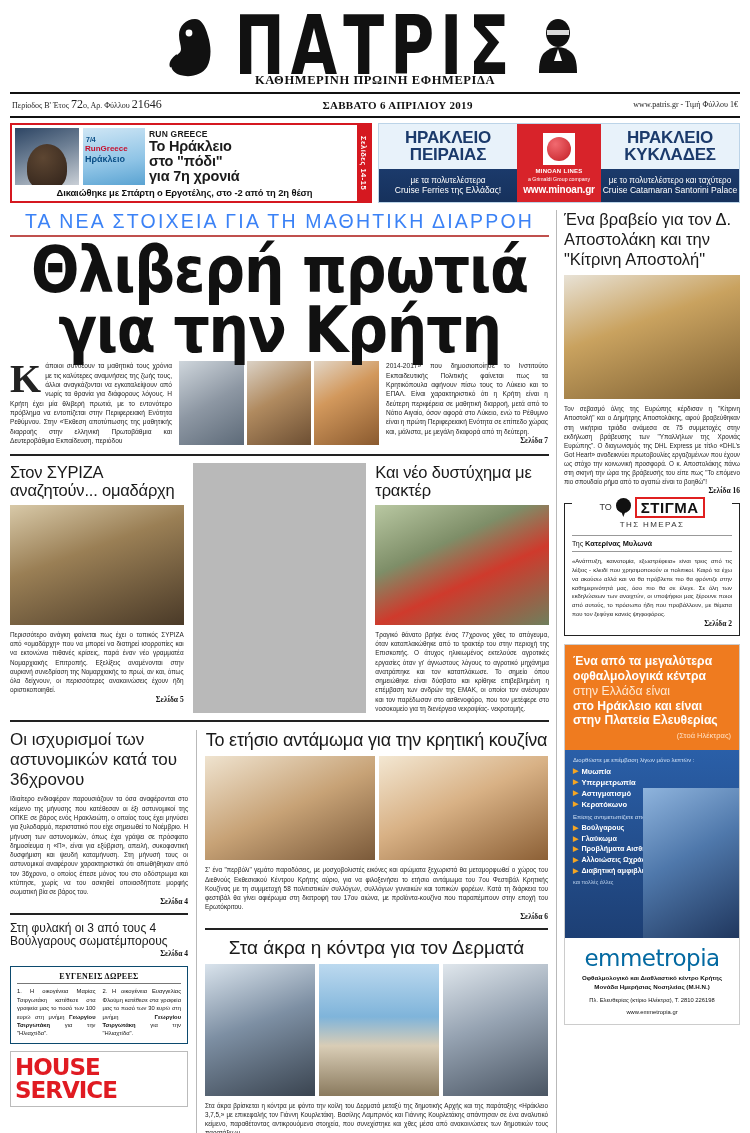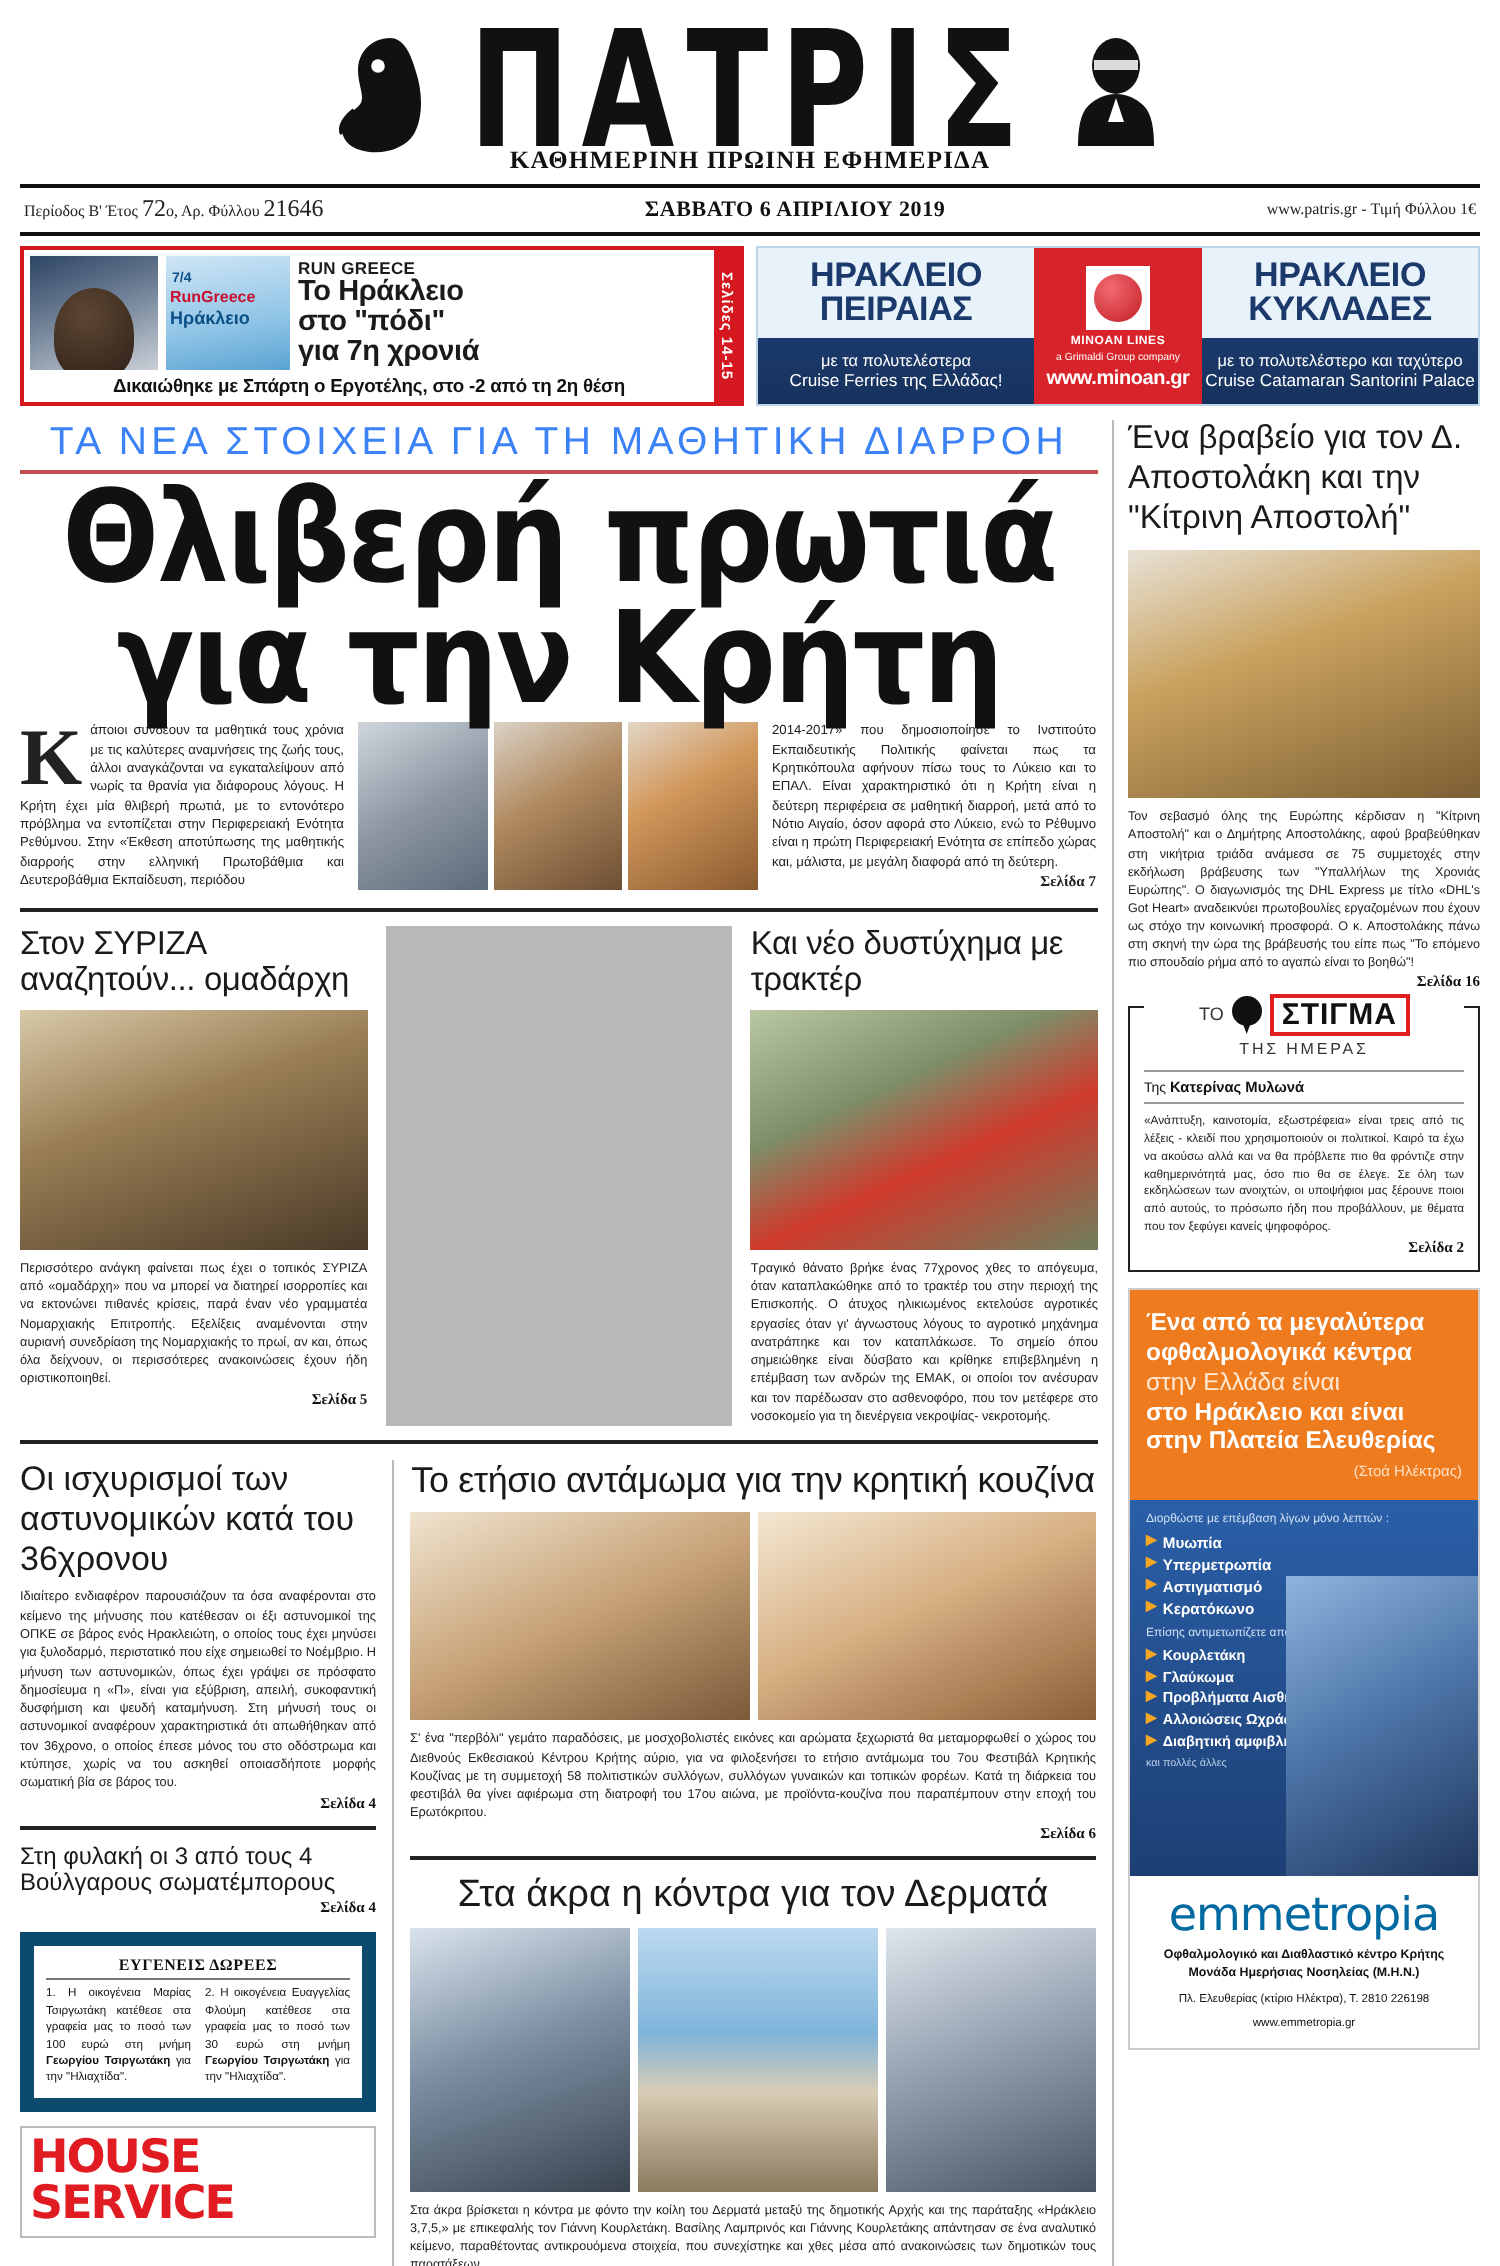--- a/index.html
+++ b/index.html
@@ -122,21 +122,21 @@
   .lw-mid { width: 352px; border-left: 1px solid #b9b9b9; padding-left: 8px; }
   .lw-head { font-size: 17px; line-height: 1.16; color:#1a1a1a; }
   .lw-head2 { font-size: 12px; line-height: 1.16; color:#1a1a1a; }
   .mid-head { font-size: 18px; text-align: center; color:#1a1a1a; letter-spacing:-.2px; }
   .mid-photos { display: flex; gap: 4px; margin-top: 5px; }
   .mid-photos .ph2 { flex: 1; height: 104px; }
   .p-food1 { background: linear-gradient(155deg,#efe3cf,#c7a276 50%,#7b5a3a); }
   .p-food2 { background: linear-gradient(155deg,#f3e7d2,#d8b185 45%,#8c6036); }
 
   
-  .donate { border: 7px solid #0c4a6e; padding: 5px 6px; margin-top: 8px; }
+  .donate { border: 1px solid #0c4a6e; padding: 5px 6px; margin-top: 8px; }
   .donate-title { text-align: center; font-weight: bold; font-size: 8px; font-family: "Liberation Serif", serif; border-bottom: 1px solid #777; padding-bottom: 2px; margin-bottom: 3px; letter-spacing:.3px; }
   .donate-cols { display: flex; gap: 7px; }
   .donate-cols div { flex: 1; font-size: 5.8px; line-height: 1.45; text-align: justify; }
   .donate-cols b { font-weight: bold; }
 
   
   .house { border: 1px solid #bbb; margin-top: 7px; padding: 4px; }
   .house-title { color: #e01b22; font-family:"DejaVu Sans", sans-serif; font-weight: bold; font-size: 23px; letter-spacing: -1px; line-height: 1; }
 
   
@@ -411,21 +411,21 @@
               <span class="tri">▶</span>
               <span>Αστιγματισμό</span>
             </div>
           <div class="emme-li">
               <span class="tri">▶</span>
               <span>Κερατόκωνο</span>
             </div>
           <div class="emme-sub">Επίσης αντιμετωπίζετε αποτελεσματικά :</div>
           <div class="emme-li small">
               <span class="tri">▶</span>
-              <span>Κουρλετάκη</span>
+              <span>Βούλγαρους</span>
             </div>
           <div class="emme-li small">
               <span class="tri">▶</span>
               <span>Γλαύκωμα</span>
             </div>
           <div class="emme-li small">
               <span class="tri">▶</span>
               <span>Προβλήματα Αισθητικής Οφθαλμολογίας</span>
             </div>
           <div class="emme-li small">

